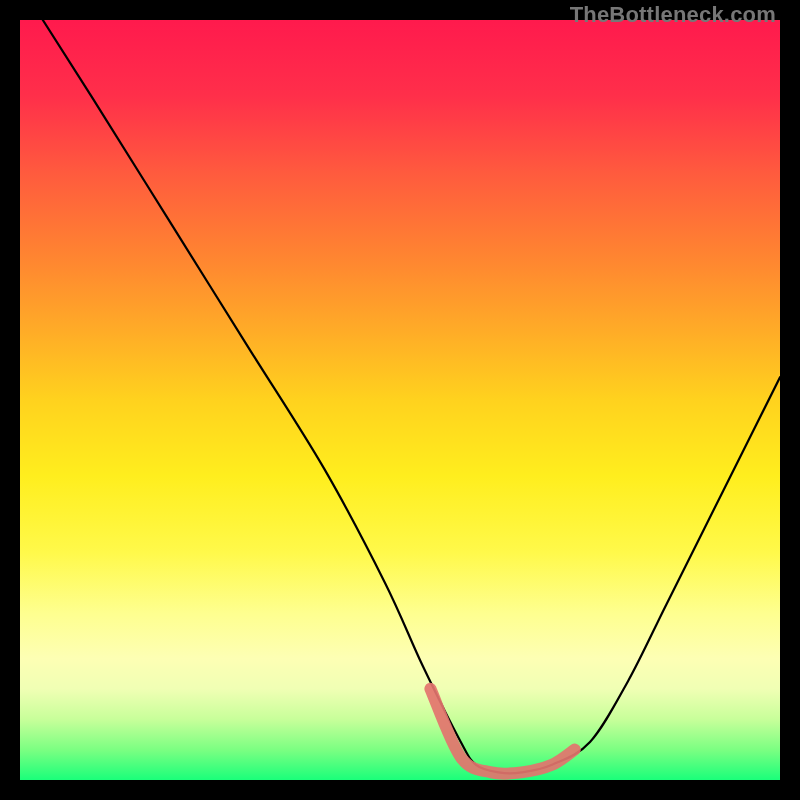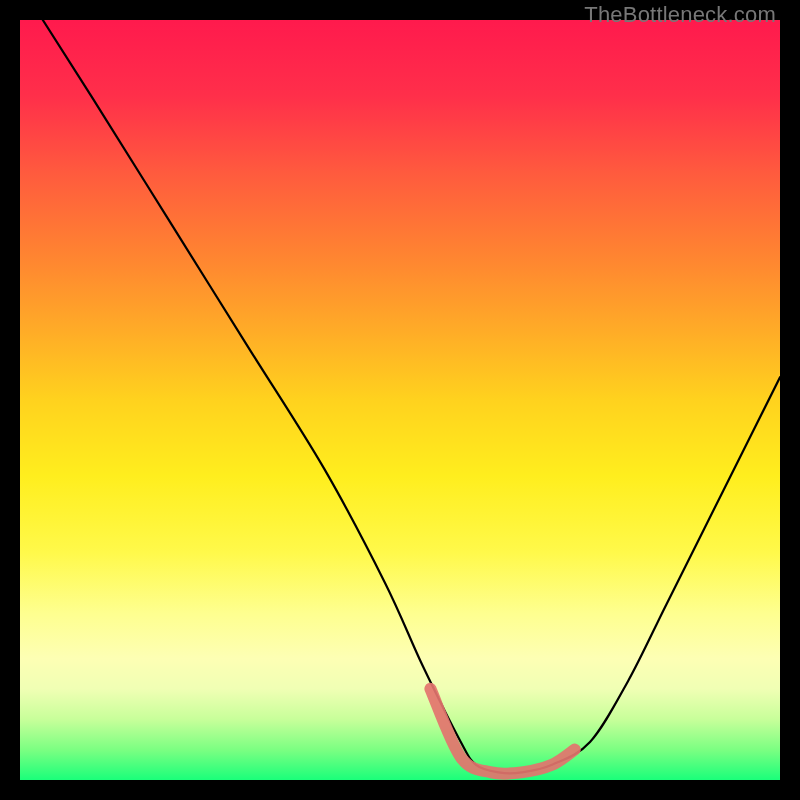--- a/index.html
+++ b/index.html
@@ -49,21 +49,21 @@
       #7cff82 96%,
       #1aff7a 100%
     );
   }
   .watermark {
     position: absolute;
     top: 2px;
     right: 24px;
     color: #777;
     font-size: 22px;
-    font-weight: 400;
+    font-weight: 700;
     letter-spacing: 0.2px;
   }
   svg.curve {
     position: absolute;
     top: 0;
     left: 0;
     width: 100%;
     height: 100%;
   }
 </style>

